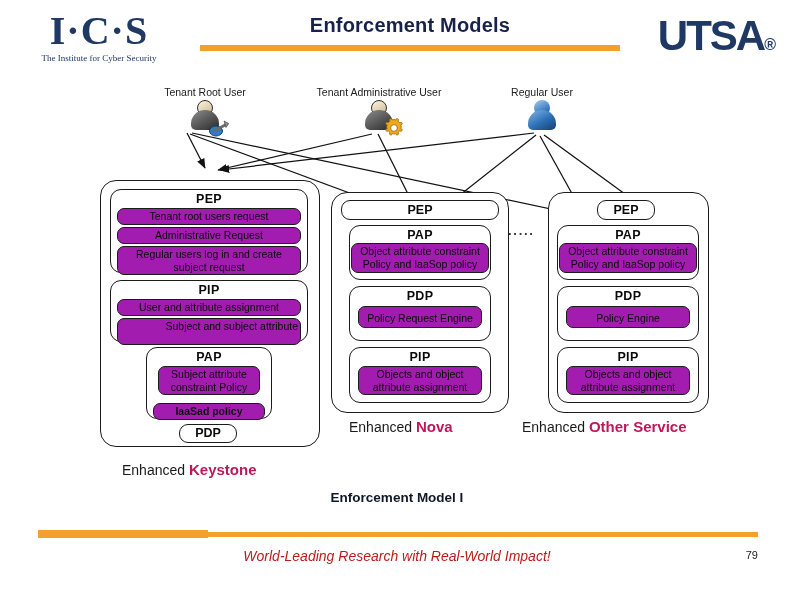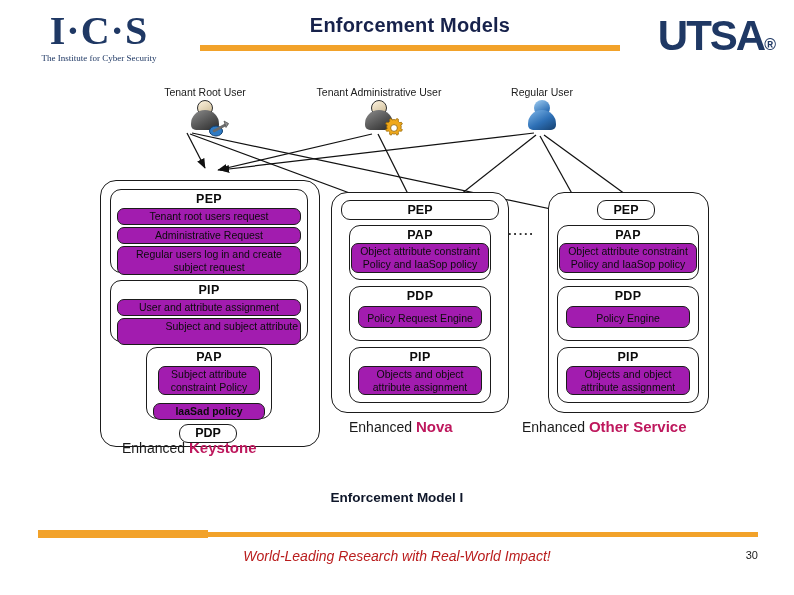--- a/index.html
+++ b/index.html
@@ -200,21 +200,21 @@
 
     <div class="sect" style="left:45px;top:166px;width:126px;height:72px;">
       <div class="sect-title">PAP</div>
       <div class="chip" style="margin:2px 11px;height:29px;">Subject attribute constraint Policy</div>
       <div class="chip b" style="margin:8px 6px;height:17px;">IaaSad policy</div>
     </div>
 
     <div class="pill" style="position:absolute;left:78px;top:243px;width:58px;height:19px;line-height:17px;">PDP</div>
   </div>
 
-  <div class="svc-label" style="left:122px;top:439px;">
+  <div class="svc-label" style="left:122px;top:461px;">
     <span>Enhanced </span><b>Keystone</b>
   </div>
 
   <div class="outerbox" style="left:331px;top:192px;width:176px;height:219px;">
 
     <div class="pill" style="position:absolute;left:9px;top:7px;width:158px;height:20px;line-height:18px;">PEP</div>
 
     <div class="sect" style="left:17px;top:32px;width:142px;height:55px;">
       <div class="sect-title">PAP</div>
       <div class="chip" style="margin:1px 1px;height:30px;">Object attribute constraint Policy and IaaSop policy</div>
@@ -260,15 +260,15 @@
   <div class="svc-label" style="left:522px;top:418px;">
     <span>Enhanced </span><b>Other Service</b>
   </div>
 
   <div class="model-caption">Enforcement Model I</div>
 
   <div class="foot-bar-thin"></div>
   <div class="foot-bar-thick"></div>
 
   <div class="foot-text">World-Leading Research with Real-World Impact!</div>
-  <div class="page-num">30</div>
+  <div class="page-num">79</div>
 
 </div>
 
 </body></html>

